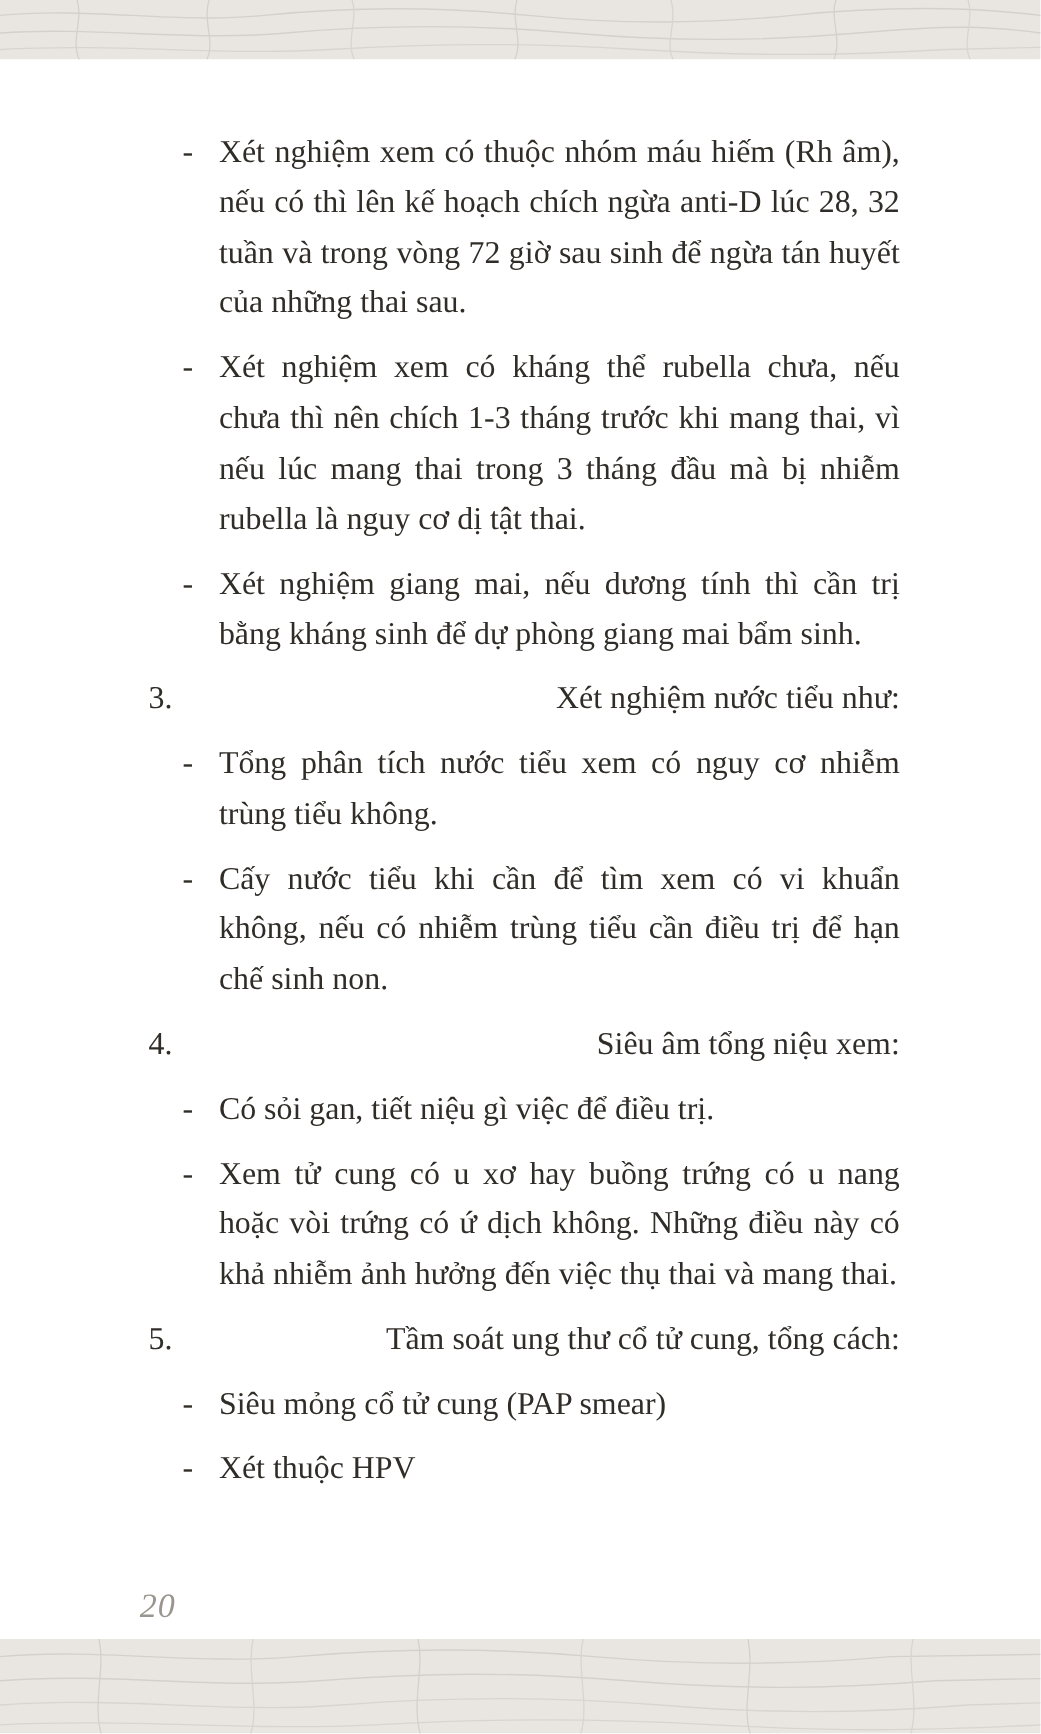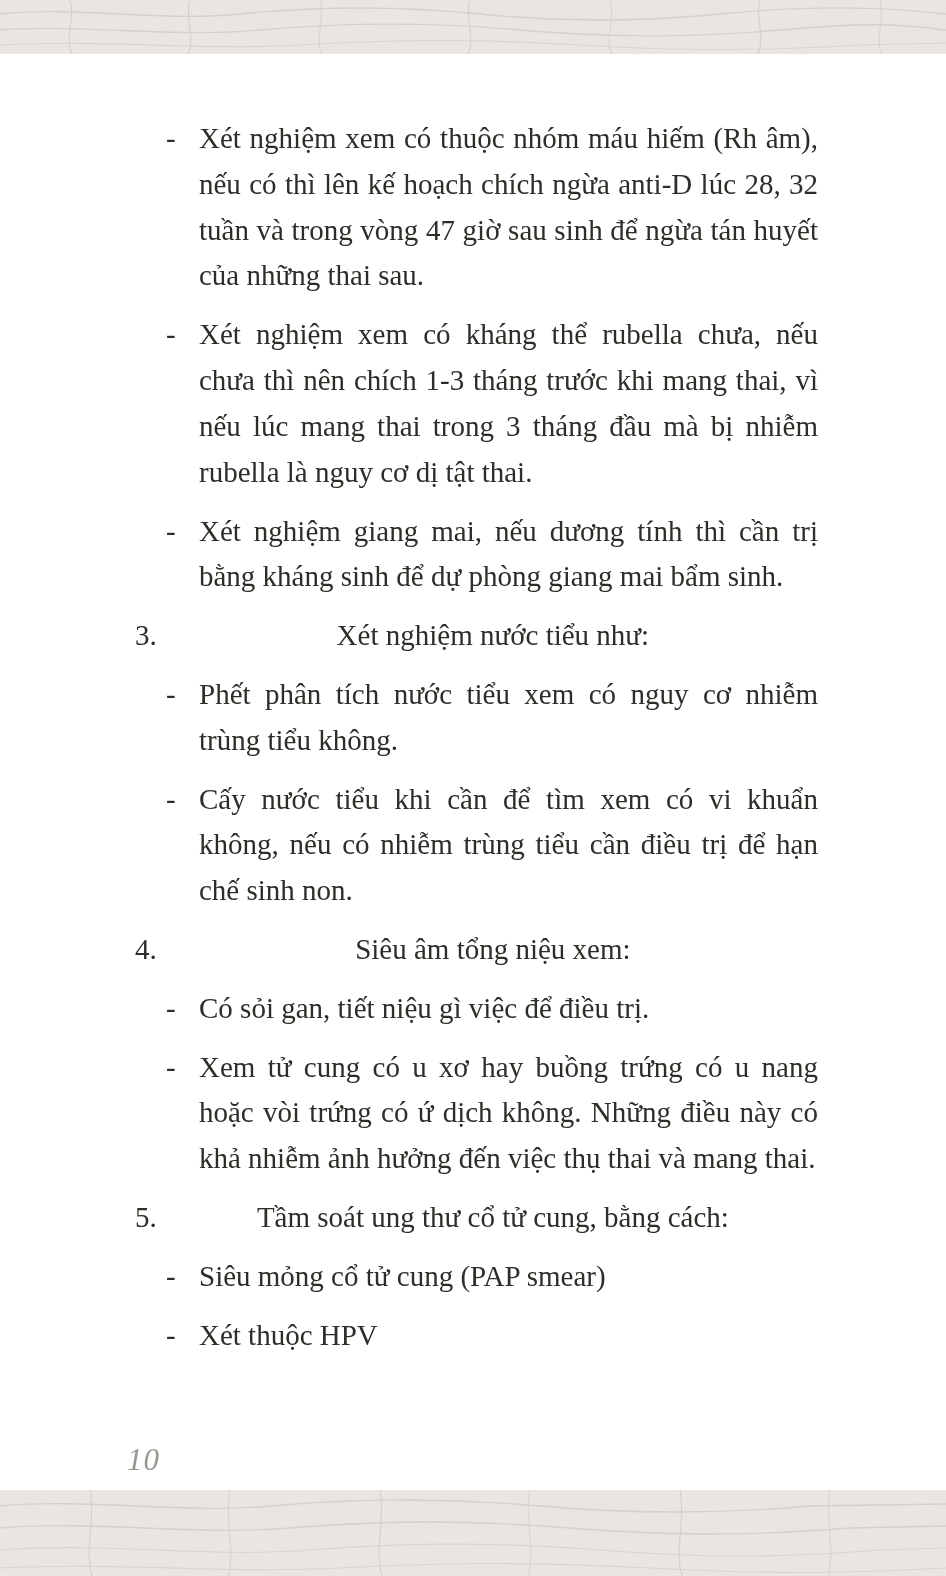--- a/index.html
+++ b/index.html
@@ -39,21 +39,21 @@
     white-space: nowrap;
   }
   .item .text {
     flex: 1 1 auto;
     text-align: justify;
   }
   .bullet { padding-left: 31px; }
   .bullet .marker { flex: 0 0 33px; }
   .numbered { margin-top: 4px; }
   .numbered .marker { flex: 0 0 auto; padding-right: 11px; }
-  .numbered .text { text-align: center; }
+  .numbered .text { text-align: right; }
 
   .page-number {
     position: absolute;
     left: 127px;
     bottom: 98px;
     font-size: 31px;
     font-style: italic;
     color: #9a968f;
     letter-spacing: 1px;
   }
@@ -72,41 +72,41 @@
   <path d="M470,0 C464,18 476,36 468,54" fill="none" stroke="#d4d1ca" stroke-width="1.2"></path>
   <path d="M610,0 C616,20 604,40 612,54" fill="none" stroke="#d8d5cf" stroke-width="1.2"></path>
   <path d="M760,0 C754,16 766,36 758,54" fill="none" stroke="#d4d1ca" stroke-width="1.2"></path>
   <path d="M880,0 C886,18 874,38 882,54" fill="none" stroke="#d8d5cf" stroke-width="1.2"></path>
 </svg>
 
 <div class="content">
 
   <div class="item bullet">
     <span class="marker">-</span>
-    <span class="text">Xét nghiệm xem có thuộc nhóm máu hiếm (Rh âm), nếu có thì lên kế hoạch chích ngừa anti-D lúc 28, 32 tuần và trong vòng 47 giờ sau sinh để ngừa tán huyết của những thai sau.</span>
+    <span class="text">Xét nghiệm xem có thuộc nhóm máu hiếm (Rh âm), nếu có thì lên kế hoạch chích ngừa anti-D lúc 28, 32 tuần và trong vòng 72 giờ sau sinh để ngừa tán huyết của những thai sau.</span>
   </div>
 
   <div class="item bullet">
     <span class="marker">-</span>
     <span class="text">Xét nghiệm xem có kháng thể rubella chưa, nếu chưa thì nên chích 1-3 tháng trước khi mang thai, vì nếu lúc mang thai trong 3 tháng đầu  mà bị nhiễm rubella là nguy cơ dị tật thai.</span>
   </div>
 
   <div class="item bullet">
     <span class="marker">-</span>
     <span class="text">Xét nghiệm giang mai, nếu dương tính thì cần trị bằng kháng sinh để dự phòng giang mai bẩm sinh.</span>
   </div>
 
   <div class="item numbered">
     <span class="marker">3.</span>
     <span class="text">Xét nghiệm nước tiểu như:</span>
   </div>
 
   <div class="item bullet">
     <span class="marker">-</span>
-    <span class="text">Phết phân tích nước tiểu xem có nguy cơ nhiễm trùng tiểu không.</span>
+    <span class="text">Tổng phân tích nước tiểu xem có nguy cơ nhiễm trùng tiểu không.</span>
   </div>
 
   <div class="item bullet">
     <span class="marker">-</span>
     <span class="text">Cấy nước tiểu khi cần để tìm xem có vi khuẩn không, nếu có nhiễm trùng tiểu cần điều trị để hạn chế sinh non.</span>
   </div>
 
   <div class="item numbered">
     <span class="marker">4.</span>
     <span class="text">Siêu âm tổng niệu xem:</span>
@@ -117,36 +117,36 @@
     <span class="text">Có sỏi gan, tiết niệu gì việc để điều trị.</span>
   </div>
 
   <div class="item bullet">
     <span class="marker">-</span>
     <span class="text">Xem tử cung có u xơ hay buồng trứng có u nang hoặc vòi trứng có ứ dịch không. Những điều này có khả nhiễm ảnh hưởng đến việc thụ thai và mang thai.</span>
   </div>
 
   <div class="item numbered">
     <span class="marker">5.</span>
-    <span class="text">Tầm soát ung thư cổ tử cung, bằng cách:</span>
+    <span class="text">Tầm soát ung thư cổ tử cung, tổng cách:</span>
   </div>
 
   <div class="item bullet">
     <span class="marker">-</span>
     <span class="text">Siêu mỏng cổ tử cung (PAP smear)</span>
   </div>
 
   <div class="item bullet">
     <span class="marker">-</span>
     <span class="text">Xét thuộc HPV</span>
   </div>
 
 </div>
 
-<div class="page-number">10</div>
+<div class="page-number">20</div>
 
 <svg class="band band-bottom" viewBox="0 0 946 86" preserveAspectRatio="none" aria-hidden="true">
   <rect x="0" y="0" width="946" height="86" fill="#e9e6e1"></rect>
   <path d="M0,16 C90,8 180,24 270,16 S450,8 540,16 S720,24 810,16 L946,14" fill="none" stroke="#d4d1ca" stroke-width="1.3"></path>
   <path d="M0,38 C100,30 190,46 290,38 S470,30 570,38 S750,46 850,38 L946,36" fill="none" stroke="#d4d1ca" stroke-width="1.3"></path>
   <path d="M0,60 C110,52 210,68 310,60 S500,52 600,60 S780,68 880,60 L946,58" fill="none" stroke="#d8d5cf" stroke-width="1.2"></path>
   <path d="M0,78 C120,72 230,84 340,78 S540,72 650,78 S830,84 946,78" fill="none" stroke="#d8d5cf" stroke-width="1.2"></path>
   <path d="M90,0 C96,28 84,58 92,86" fill="none" stroke="#d4d1ca" stroke-width="1.2"></path>
   <path d="M230,0 C224,30 236,60 228,86" fill="none" stroke="#d8d5cf" stroke-width="1.2"></path>
   <path d="M380,0 C386,26 374,58 382,86" fill="none" stroke="#d4d1ca" stroke-width="1.2"></path>

